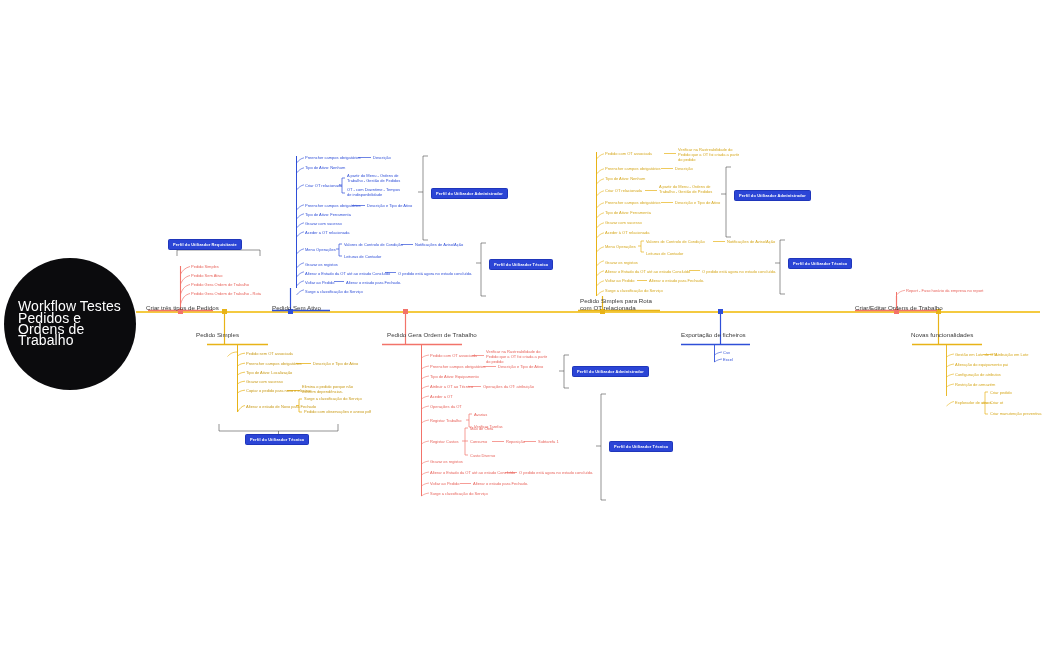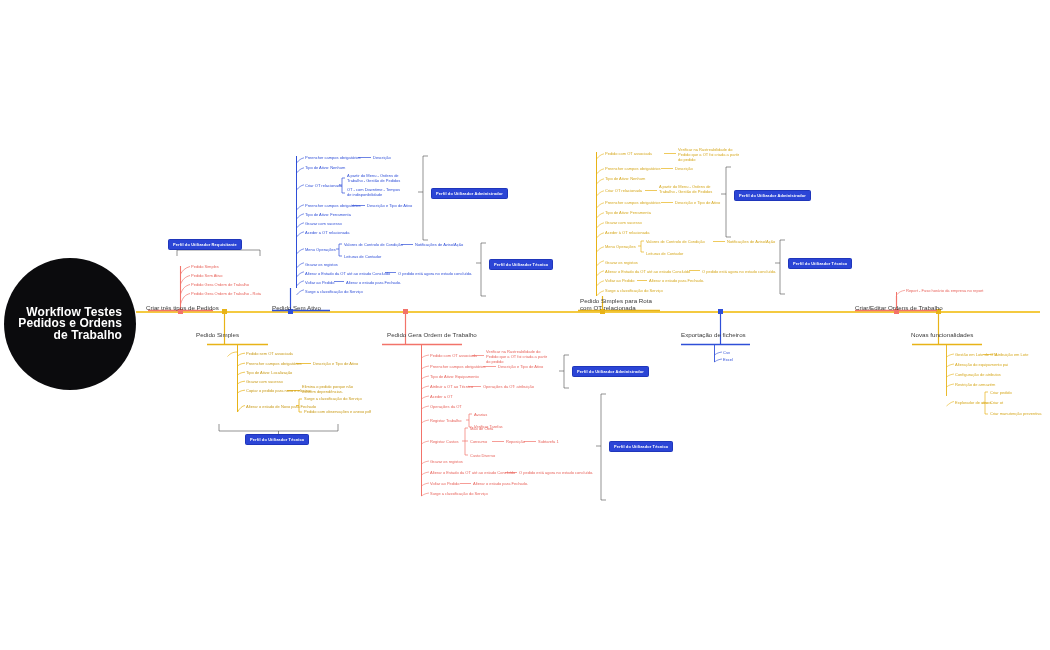--- a/index.html
+++ b/index.html
@@ -12,22 +12,22 @@
   #canvas{position:absolute;inset:0;width:1050px;height:650px;}
   svg.layer{position:absolute;left:0;top:0;width:1050px;height:650px;pointer-events:none;}
 
   
   .root-node{
     position:absolute;left:4px;top:258px;width:132px;height:132px;
     border-radius:50%;background:#0b0b0d;
     display:flex;align-items:center;justify-content:center;
   }
   .root-label{
-    color:#ffffff;font-size:12px;line-height:11.4px;font-weight:bold;
-    text-align:right;width:104px;letter-spacing:.1px;
+    color:#ffffff;font-size:14px;line-height:11.4px;font-weight:normal;
+    text-align:left;width:104px;letter-spacing:.1px;
   }
 
   
   .tx{position:absolute;white-space:nowrap;}
   .t-main{font-size:6.2px;color:#3a3a3a;}
   .t-red{font-size:4.0px;color:#e8645c;}
   .t-blue{font-size:4.0px;color:#2f4fd8;}
   .t-gold{font-size:4.0px;color:#d6a81e;}
   .t-gold2{font-size:4.0px;color:#c99a17;}
   .t-wrap{white-space:normal;line-height:4.9px;}

